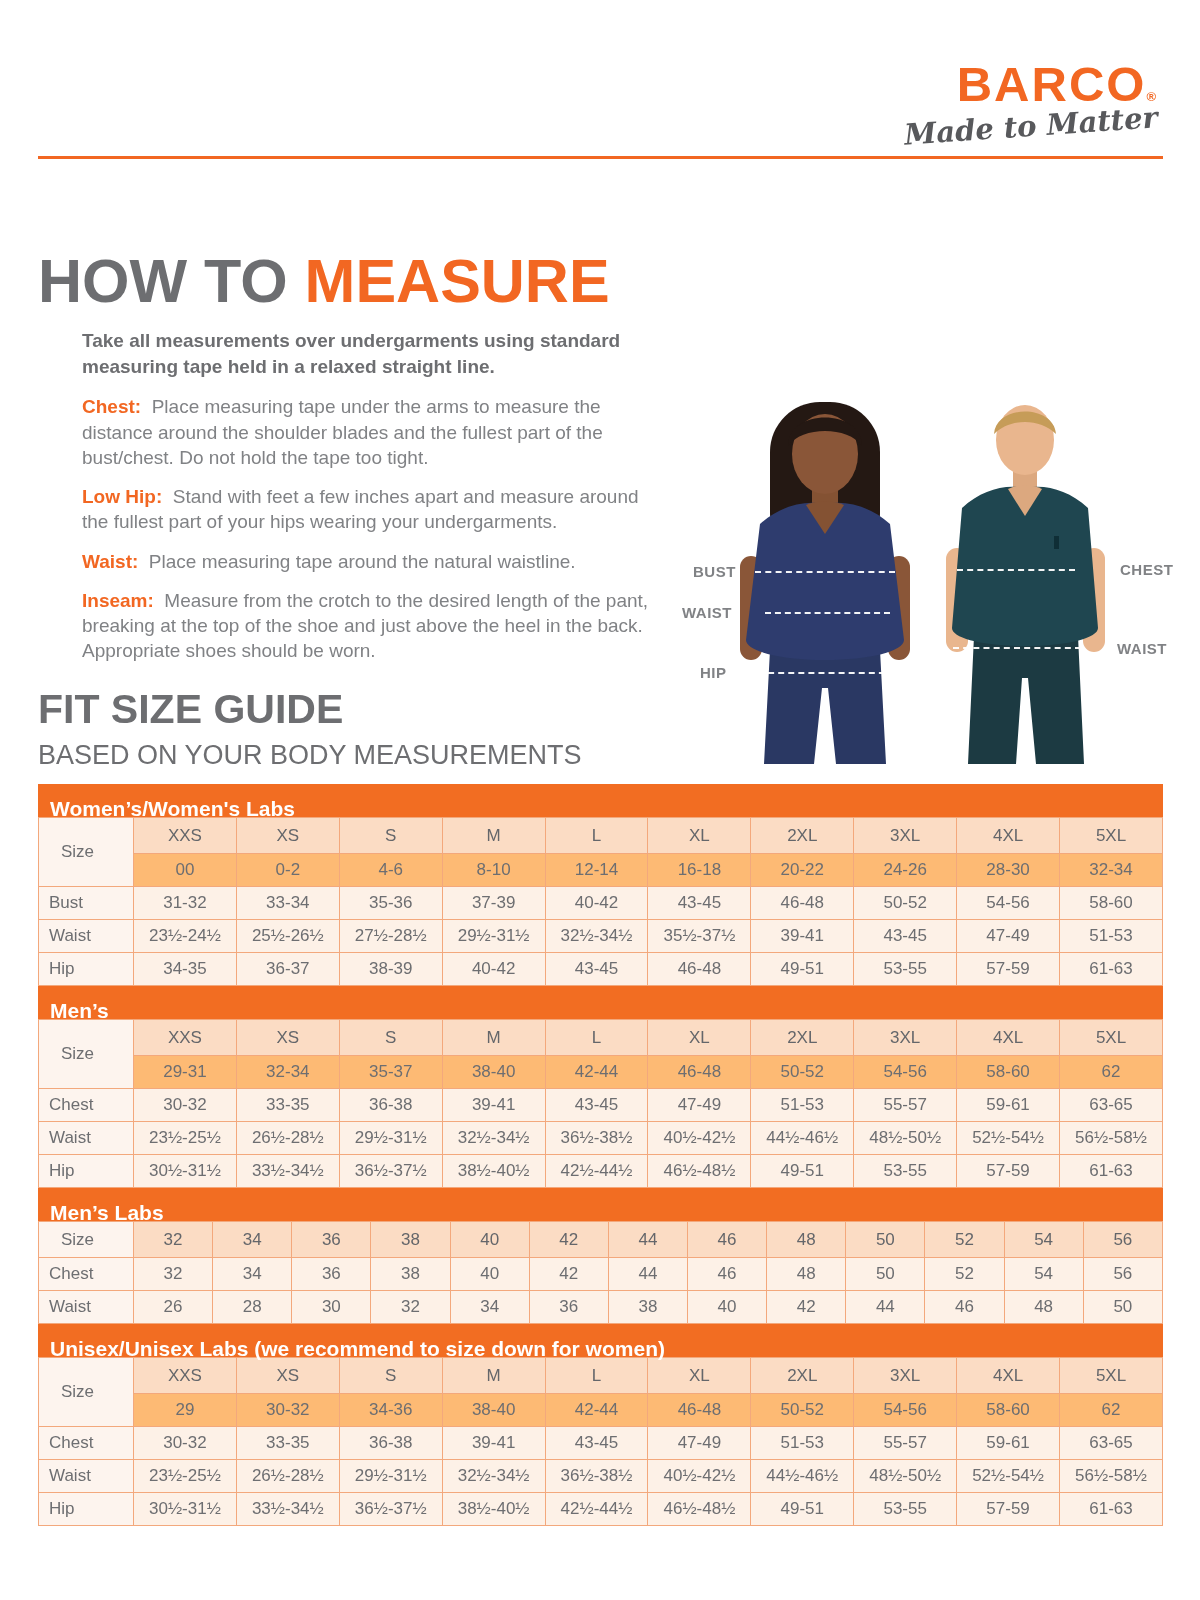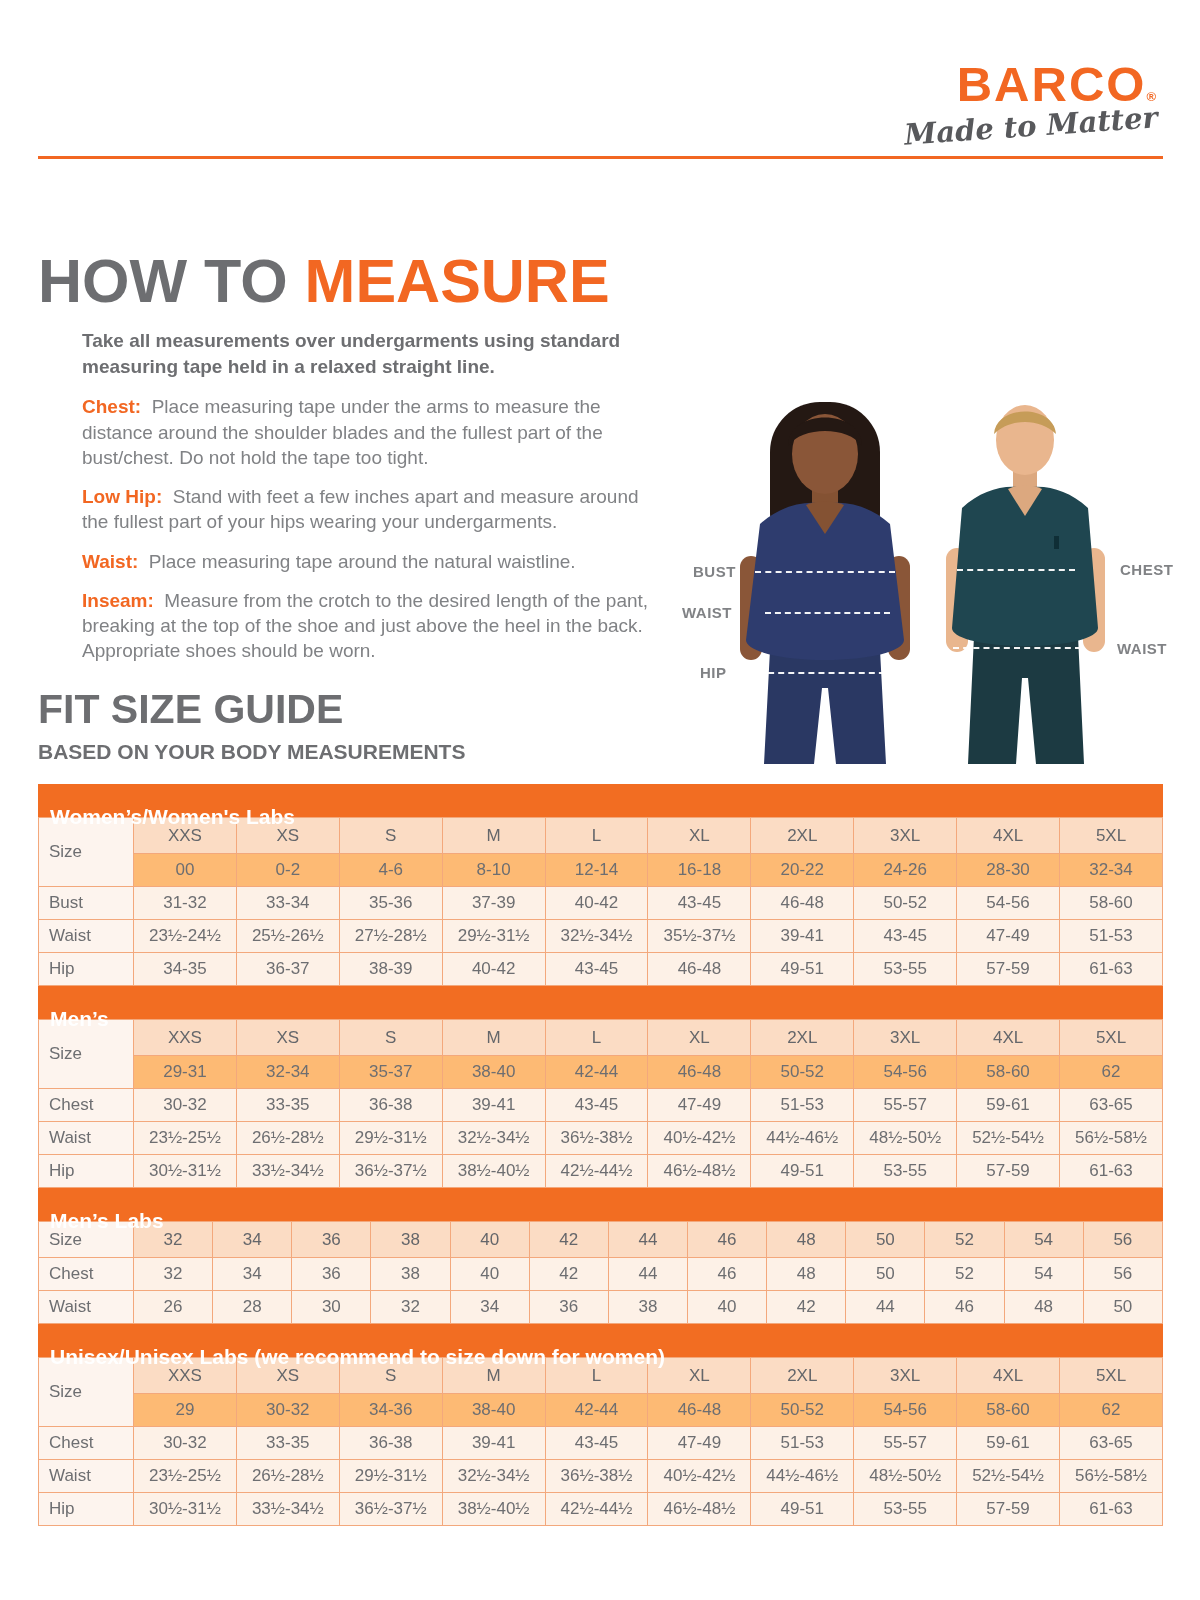--- a/index.html
+++ b/index.html
@@ -28,30 +28,30 @@
   .measure-item .mlbl{color:#f26722;font-weight:700;}
 
   
   .figure-area{position:absolute;left:650px;top:382px;width:550px;height:382px;}
   .person-svg{position:absolute;bottom:0;}
   .mlabel{position:absolute;font-size:15px;font-weight:700;color:#808285;letter-spacing:.5px;}
   .mline{position:absolute;border-top:2px dashed rgba(255,255,255,.95);height:0;}
 
   
   .fsg-heading{position:absolute;left:38px;top:686px;font-size:41px;font-weight:700;color:#6d6e71;}
-  .fsg-sub{position:absolute;left:38px;top:740px;font-size:21px;font-weight:700;color:#6d6e71;}
+  .fsg-sub{position:absolute;left:38px;top:740px;font-size:27px;font-weight:400;color:#6d6e71;}
 
   .tables{position:absolute;left:38px;top:784px;width:1125px;}
   .size-table .band{background:#f26d22;color:#fff;font-weight:700;font-size:21px;
-                    height:33px;line-height:33px;padding:16px 12px;box-sizing:border-box;}
+                    height:33px;line-height:33px;padding:8px 12px;box-sizing:border-box;}
   .size-table table{width:100%;border-collapse:collapse;table-layout:fixed;}
   .size-table th,.size-table td{border:1px solid #f3a87c;font-size:17px;color:#6d6e71;
                     text-align:center;height:33px;padding:0 2px;font-weight:400;box-sizing:border-box;}
   .size-table .r-head th{height:36px;}
-  .size-table .corner{width:95px;text-align:left;padding-left:10px;background:#fdf4ee;}
+  .size-table .corner{width:95px;text-align:left;padding-left:22px;background:#fdf4ee;}
   .size-table .sizehead{background:#fbdcc4;font-weight:400;color:#64666a;}
   .size-table .rowlabel{text-align:left;padding-left:10px;background:#fdf4ee;}
   .size-table .val{background:#fdf1e7;}
   .size-table .r-num .val{background:#fdba74;}
 </style>
 </head>
 <body>
 
 <div class="page">
 

